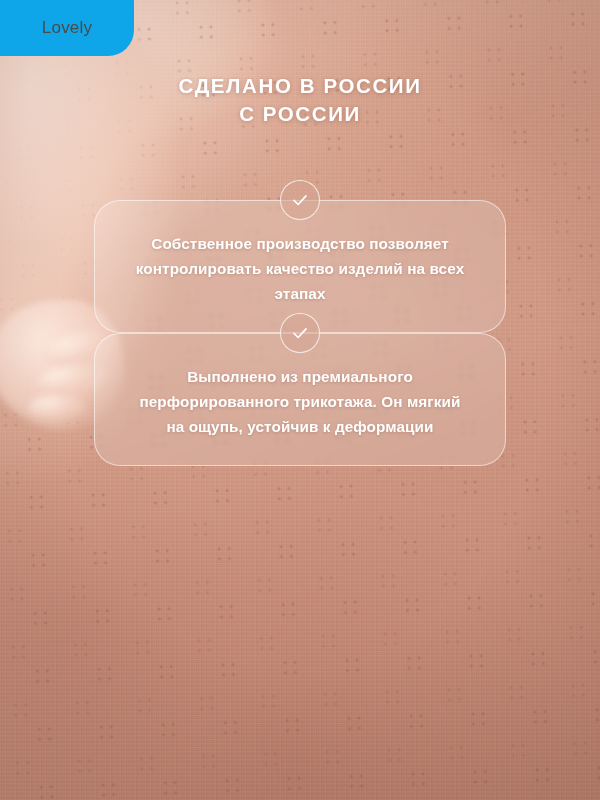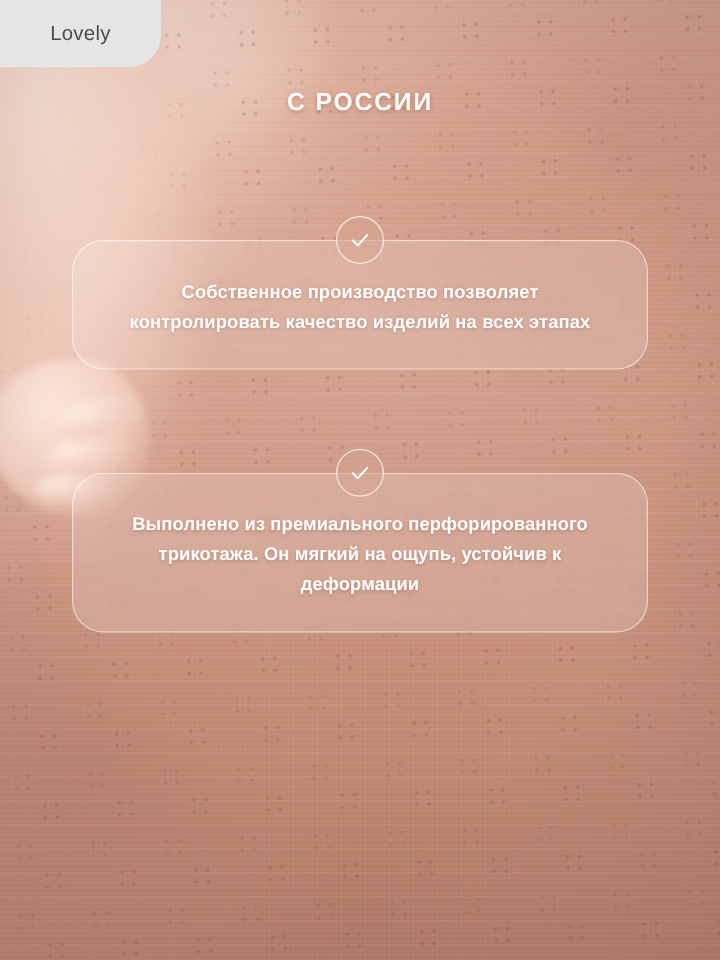--- a/index.html
+++ b/index.html
@@ -96,21 +96,21 @@
     position: absolute;
     inset: 0;
     background: radial-gradient(ellipse 75% 70% at 50% 45%, rgba(0,0,0,0) 55%, rgba(90,50,38,0.18) 100%);
   }
 
   
   .logo-chip {
     position: absolute;
     left: 0; top: 0;
     width: 134px; height: 56px;
-    background: #e5e5e5;
+    background: #0ea5e9;
     border-bottom-right-radius: 26px;
     display: flex;
     align-items: center;
     justify-content: center;
     z-index: 5;
   }
   .logo-text {
     font-size: 17px;
     color: #4a4a48;
     letter-spacing: 0.2px;
@@ -134,23 +134,23 @@
   
   .cards {
     position: absolute;
     left: 0; right: 0;
     top: 200px;
     z-index: 4;
   }
   .card-wrap {
     position: relative;
     margin: 0 auto;
-    width: 480px;
-  }
-  .card-wrap + .card-wrap { margin-top: 86px; }
+    width: 412px;
+  }
+  .card-wrap + .card-wrap { }
 
   .card {
     position: relative;
     background: rgba(255,255,255,0.17);
     border: 1px solid rgba(255,255,255,0.55);
     border-radius: 26px;
     padding: 30px 34px 26px;
     text-align: center;
     color: #ffffff;
     font-size: 15.3px;
@@ -194,20 +194,21 @@
     <div class="finger" style="left:36px;  top:364px; width:70px; height:30px; transform:rotate(-8deg);"></div>
     <div class="finger" style="left:28px;  top:394px; width:58px; height:26px; transform:rotate(-2deg);"></div>
     <div class="vignette"></div>
   </div>
 
   <div class="logo-chip">
     <span class="logo-text">Lovely</span>
   </div>
 
   <div class="headline">
+    <div>СДЕЛАНО В РОССИИ</div>
     <div>С РОССИИ</div>
   </div>
 
   <div class="cards">
 
     <div class="card-wrap">
       <div class="check-badge">
         <svg width="18" height="18" viewBox="0 0 24 24" fill="none" stroke="#ffffff" stroke-width="2.2" stroke-linecap="round" stroke-linejoin="round">
             <polyline points="4,12.5 9.5,18 20,6.5"></polyline>
           </svg>

